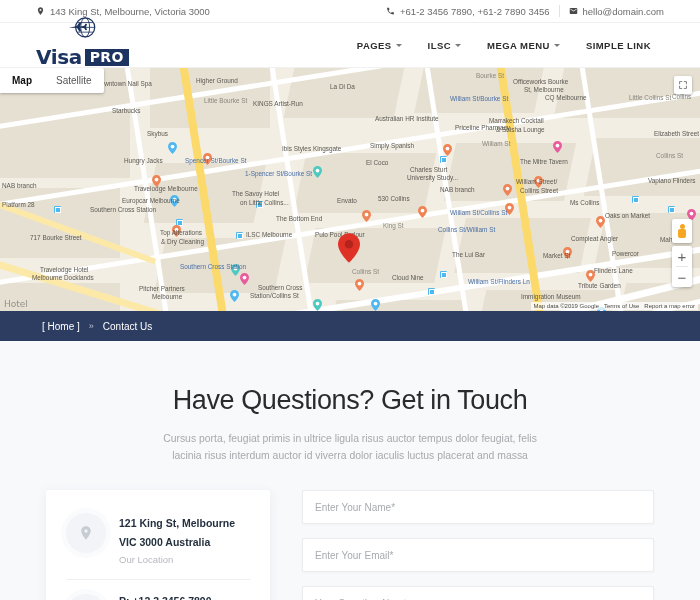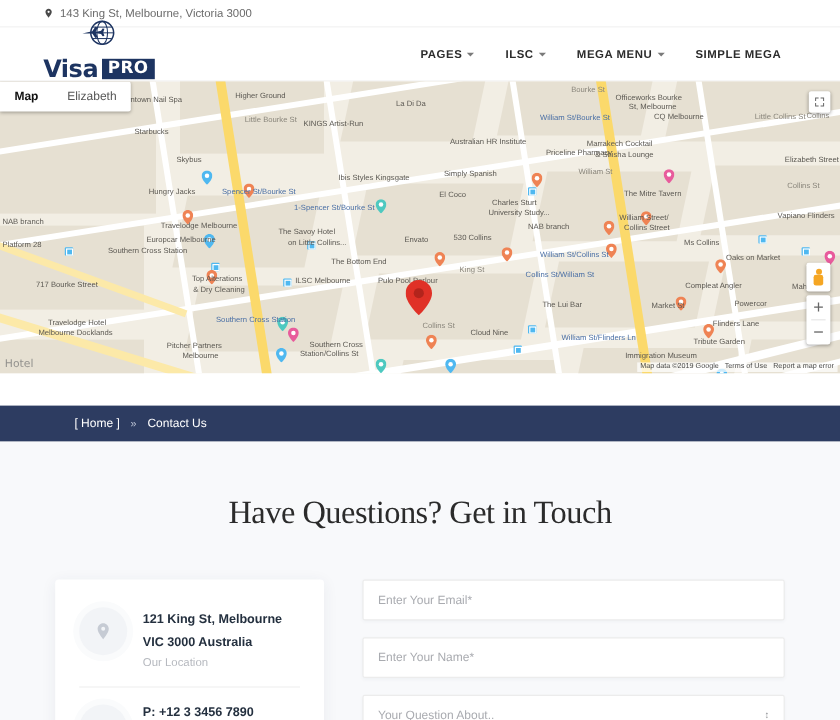--- a/index.html
+++ b/index.html
@@ -148,34 +148,34 @@
   .gattrib{
     position:absolute; right:2px; bottom:1px; z-index:9;
     font-size:6px; color:#4a4a48; display:flex; gap:5px; align-items:center;
     background:rgba(255,255,255,.72); padding:1px 3px;
   }
   .gattrib span{ white-space:nowrap; }
 
   
   .breadcrumb{
     height:30px; background:#2d3c61; display:flex; align-items:center;
-    padding:0 62px; gap:9px;margin-top:27px;
+    padding:0 42px; gap:9px;
   }
   .bc-home{ color:#ffffff; font-size:10px; }
   .bc-arrow{ color:#b9c0d2; font-size:9px; }
   .bc-cur{ color:#ffffff; font-size:10px; }
 
   
   .content{
     background:#f8f9fb; height:260px; padding-top:44px;
   }
   .page-title{
     text-align:center; font-size:27px; color:#2b2b2b; font-weight:normal;
     margin:0 0 14px; letter-spacing:-0.4px;
-    font-family:Liberation Serif, serif;
+    font-family:Liberation Sans, sans-serif;
   }
   .page-sub{
     text-align:center; font-size:10.4px; color:#a7a9ad; line-height:1.65;
     margin:0 auto; max-width:425px;
   }
 
   .cols{
     display:flex; gap:32px; padding:26px 46px 0; align-items:flex-start;
   }
   .info-card{
@@ -208,20 +208,39 @@
 <body>
 
 <div class="topbar">
   <div class="left">
     <span class="tb-ico">
       <svg viewBox="0 0 24 24">
           <path d="M12 2C8.1 2 5 5.1 5 9c0 5.2 7 13 7 13s7-7.8 7-13c0-3.9-3.1-7-7-7zm0 9.5A2.5 2.5 0 1112 6.5a2.5 2.5 0 010 5z"></path>
         </svg>
     </span>
     <span>143 King St, Melbourne, Victoria 3000</span>
+  </div>
+  <div class="right">
+    <div class="tb-item">
+      <span class="tb-ico">
+        <svg viewBox="0 0 24 24">
+            <path d="M20 15.5c-1.2 0-2.4-.2-3.6-.6-.3-.1-.7 0-1 .2l-2.2 2.2a15.1 15.1 0 01-6.6-6.6l2.2-2.2c.3-.3.4-.7.2-1C8.7 6.4 8.5 5.2 8.5 4c0-.6-.4-1-1-1H4c-.6 0-1 .4-1 1 0 9.4 7.6 17 17 17 .6 0 1-.4 1-1v-3.5c0-.6-.4-1-1-1z"></path>
+          </svg>
+      </span>
+      <span>+61-2 3456 7890,  +61-2 7890 3456</span>
+    </div>
+    <div class="tb-sep"></div>
+    <div class="tb-item">
+      <span class="tb-ico">
+        <svg viewBox="0 0 24 24">
+            <path d="M20 4H4a2 2 0 00-2 2v12a2 2 0 002 2h16a2 2 0 002-2V6a2 2 0 00-2-2zm0 4.2l-8 5-8-5V6l8 5 8-5v2.2z"></path>
+          </svg>
+      </span>
+      <span>hello@domain.com</span>
+    </div>
   </div>
 </div>
 
 <div class="header">
   <div class="logo">
     <span class="logo-globe">
       <svg viewBox="0 0 46 44">
         <circle cx="28" cy="21" r="15" fill="none" stroke="#1d3461" stroke-width="2"></circle>
         <ellipse cx="28" cy="21" rx="7" ry="15" fill="none" stroke="#1d3461" stroke-width="1.4"></ellipse>
         <path d="M13.6 21h28.8M15.5 13.5h25M15.5 28.5h25" stroke="#1d3461" stroke-width="1.3" fill="none"></path>
@@ -244,21 +263,21 @@
     </div>
     <div class="nav-item">
       <span>ILSC</span>
       <i class="caret"></i>
     </div>
     <div class="nav-item">
       <span>MEGA MENU</span>
       <i class="caret"></i>
     </div>
     <div class="nav-item">
-      <span>SIMPLE MEGA</span>
+      <span>SIMPLE LINK</span>
     </div>
   </nav>
 </div>
 
 <div class="map">
   <div class="map-canvas">
 
     <div class="block" style="left:-20px;top:-10px;width:150px;height:120px;"></div>
     <div class="block" style="left:150px;top:-10px;width:120px;height:70px;"></div>
     <div class="block" style="left:290px;top:-10px;width:110px;height:60px;transform:skewX(-12deg)"></div>
@@ -532,21 +551,21 @@
         <div class="mlabel dark" style="left: 258px; top: 216px;">Southern Cross</div>
         <div class="mlabel dark" style="left: 250px; top: 224px;">Station/Collins St</div>
         <div class="mlabel blue" style="left: 468px; top: 210px;">William St/Flinders Ln</div>
         <div class="mlabel dark" style="left: 578px; top: 214px;">Tribute Garden</div>
         <div class="mlabel dark" style="left: 521px; top: 225px;">Immigration Museum</div>
       </div>
   </div>
 
   <div class="map-type">
     <div class="active">Map</div>
-    <div>Elizabeth</div>
+    <div>Satellite</div>
   </div>
 
   <div class="fullscreen-btn">
     <svg viewBox="0 0 24 24">
         <path d="M3 3h7v2H5v5H3V3zm11 0h7v7h-2V5h-5V3zM3 14h2v5h5v2H3v-7zm16 0h2v7h-7v-2h5v-5z"></path>
       </svg>
   </div>
 
   <div class="pegman">
     <div class="pegman-fig">
@@ -571,20 +590,24 @@
 </div>
 
 <div class="breadcrumb">
   <span class="bc-home">[ Home ]</span>
   <span class="bc-arrow">»</span>
   <span class="bc-cur">Contact Us</span>
 </div>
 
 <div class="content">
   <h1 class="page-title">Have Questions? Get in Touch</h1>
+  <p class="page-sub">
+    <span>Cursus porta, feugiat primis in ultrice ligula risus auctor tempus dolor feugiat, felis</span><br>
+    <span>lacinia risus interdum auctor id viverra dolor iaculis luctus placerat and massa</span>
+  </p>
 
   <div class="cols">
     <div class="info-card">
       <div class="info-row">
         <span class="info-ico">
           <svg viewBox="0 0 24 24">
               <path d="M12 2C8.1 2 5 5.1 5 9c0 5.2 7 13 7 13s7-7.8 7-13c0-3.9-3.1-7-7-7zm0 9.5A2.5 2.5 0 1112 6.5a2.5 2.5 0 010 5z"></path>
             </svg>
         </span>
         <span>
@@ -597,21 +620,21 @@
       </div>
       <div class="info-row">
         <span class="info-ico">
           
         </span>
         <span class="info-main">P: +12 3 3456 7890</span>
       </div>
     </div>
 
     <div class="form">
+      <div class="field">Enter Your Name*</div>
       <div class="field">Enter Your Email*</div>
-      <div class="field">Enter Your Name*</div>
       <div class="field select">
         <span>Your Question About..</span>
         <span class="sel-caret">↕</span>
       </div>
     </div>
   </div>
 </div>
 
 </body></html>

